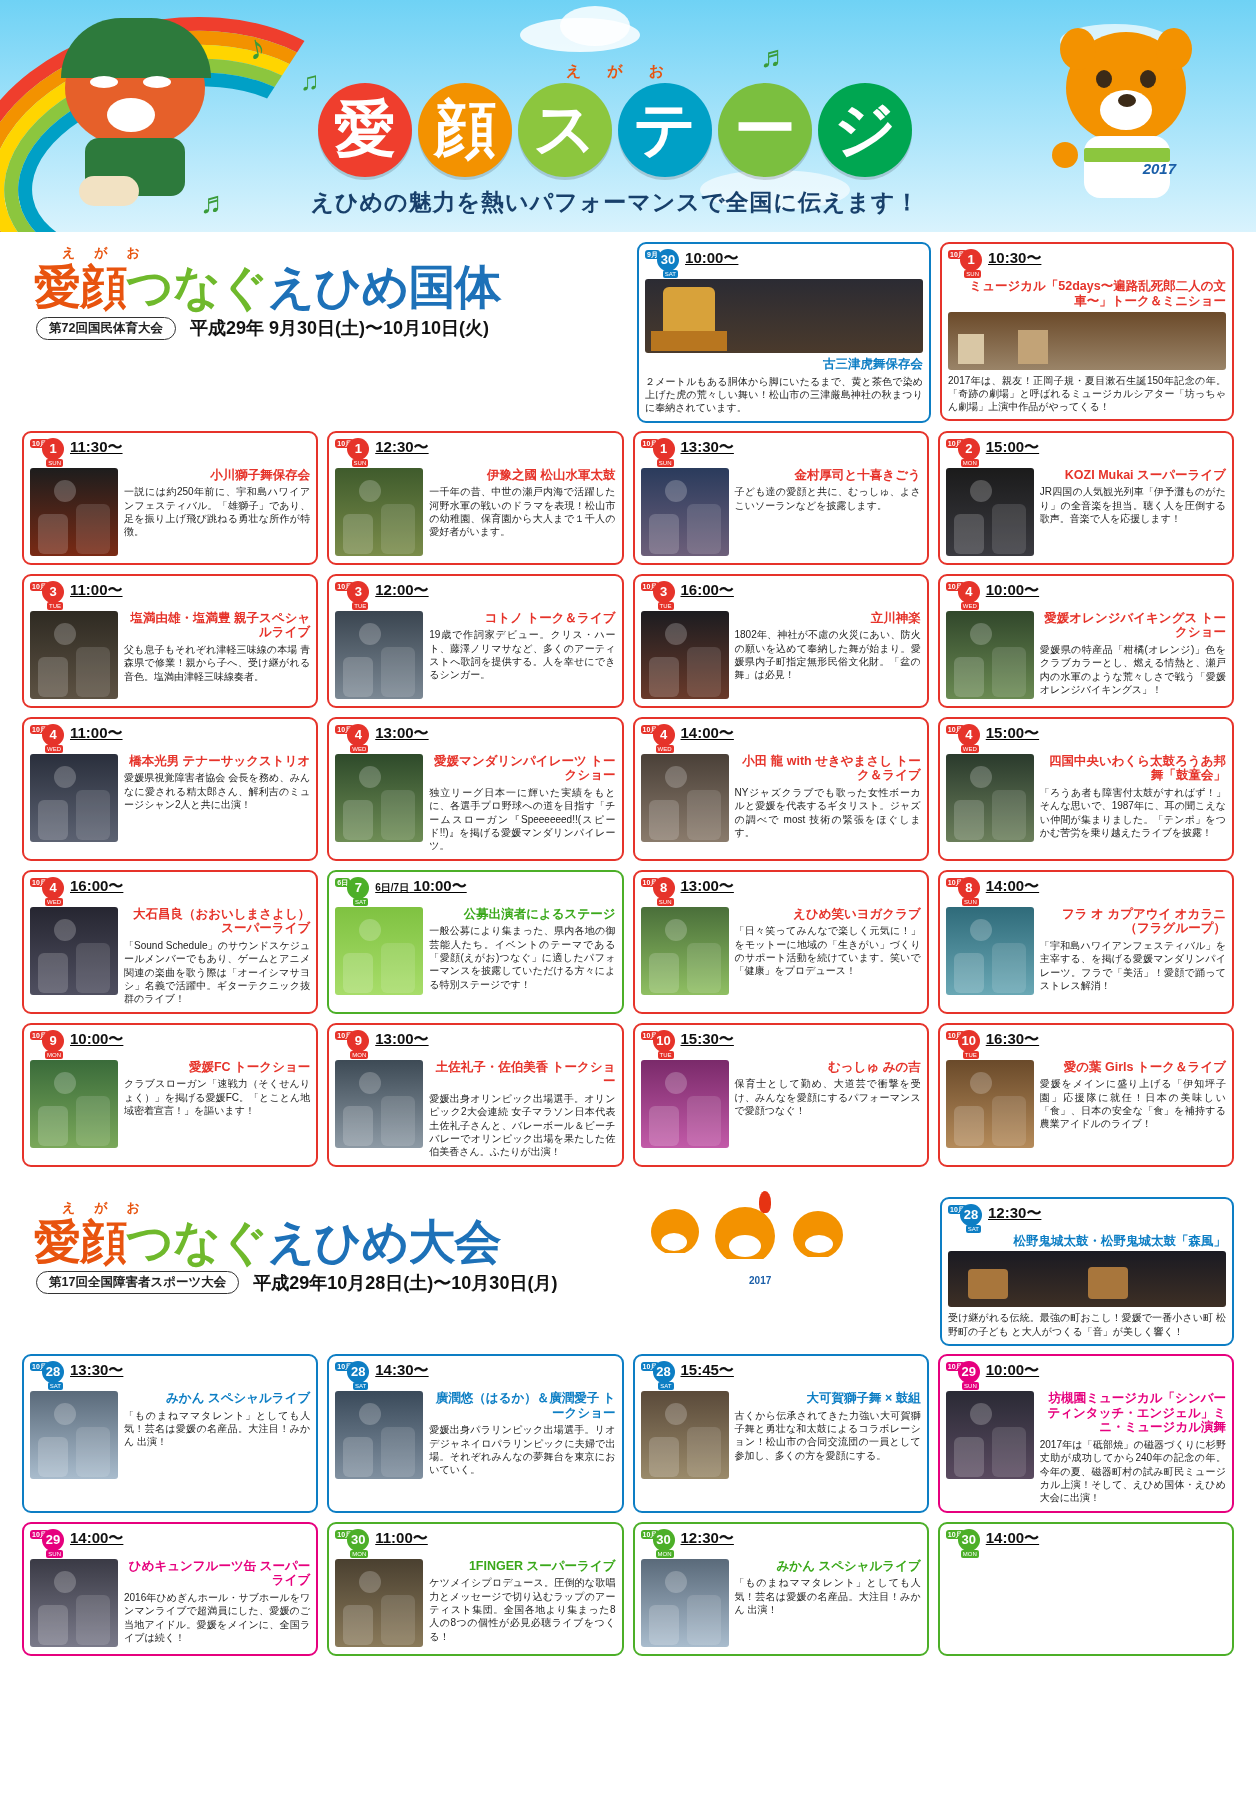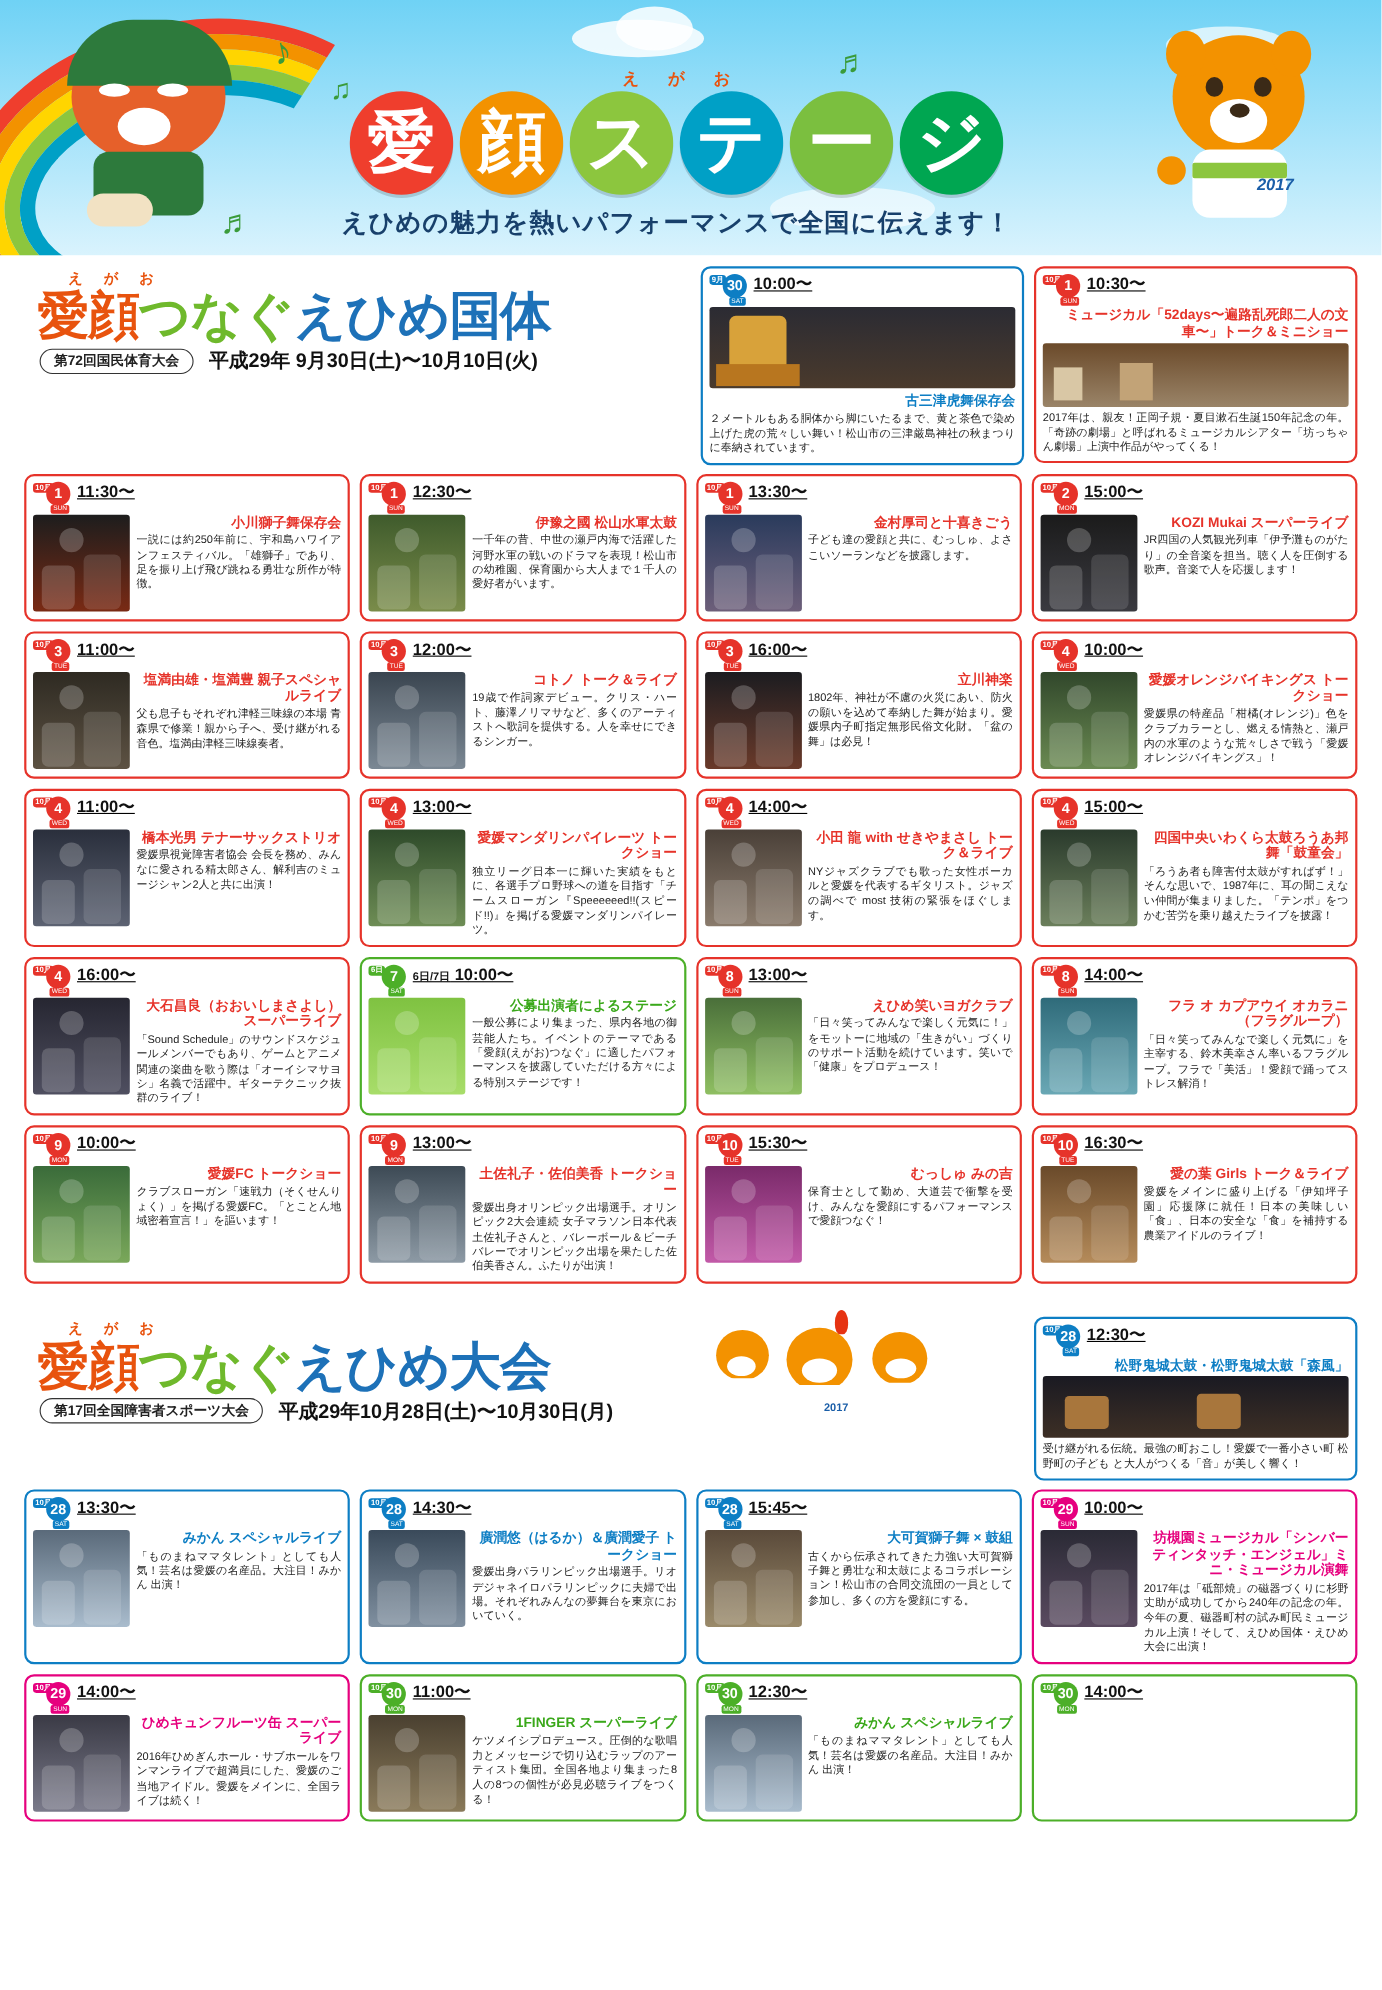--- a/index.html
+++ b/index.html
@@ -579,21 +579,21 @@
           <div class="time">14:00〜</div>
         </div>
         <div class="card-body">
           <div class="thumb " style="background:linear-gradient(#2f6b7a,#6aa8b5);">
             <i style="left:8px;top:46px;width:30px;height:40px;background:rgba(255,255,255,.18);border-radius:6px;"></i>
             <i style="left:46px;top:36px;width:34px;height:50px;background:rgba(255,255,255,.13);border-radius:6px;"></i>
             <i style="left:24px;top:12px;width:22px;height:22px;background:rgba(255,255,255,.22);border-radius:50%;"></i>
           </div>
           <div class="card-text">
             <div class="ctitle">フラ オ カプアウイ オカラニ（フラグループ）</div>
-            <div class="cdesc">「日々笑ってみんなで楽しく元気に」を主宰する、鈴木美幸さん率いるフラグループ。フラで「美活」！愛顔で踊ってストレス解消！</div>
+            <div class="cdesc">「宇和島ハワイアンフェスティバル」を主宰する、を掲げる愛媛マンダリンパイレーツ。フラで「美活」！愛顔で踊ってストレス解消！</div>
           </div>
         </div>
       </div>
       <div class="card ">
         <div class="card-top">
           <div class="daybadge">
             <span class="m">10月</span>
             <span class="circ">9</span>
             <span class="dow">MON</span>
           </div>

